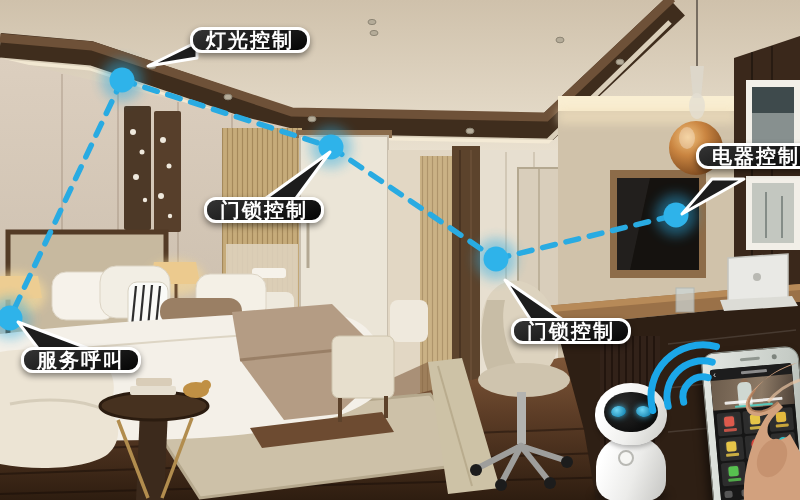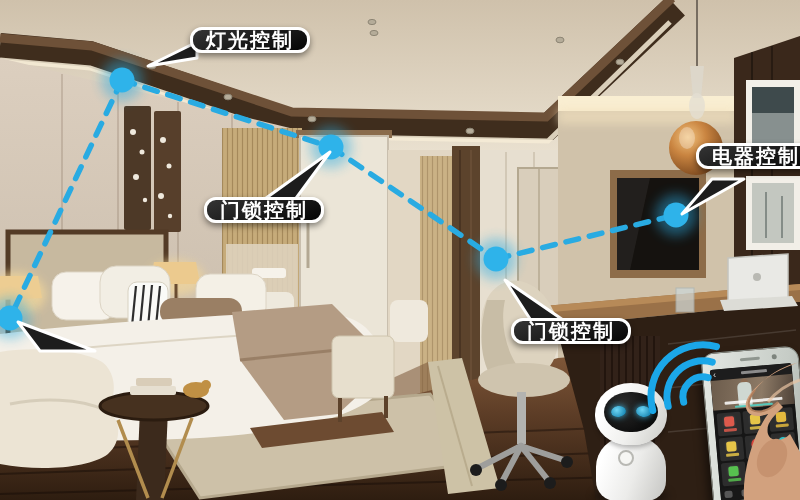--- a/index.html
+++ b/index.html
@@ -321,20 +321,21 @@
       <path d="M 708.2 377.6 A 20 20 0 0 0 683.7 402.2"></path>
       <path d="M 712.3 362.1 A 36 36 0 0 0 668.2 406.3"></path>
       <path d="M 716.5 346.6 A 52 52 0 0 0 652.8 410.5"></path>
     </g>
   </svg>
 
   <div class="bubble" style="left:190px;top:27px">灯光控制</div>
   <div class="bubble" style="left:204px;top:197px">门锁控制</div>
   <div class="bubble" style="left:696px;top:143px">电器控制</div>
   <div class="bubble" style="left:511px;top:318px">门锁控制</div>
+  <div class="bubble" style="left:21px;top:347px">服务呼叫</div>
 
   <div class="robot">
     <div class="shadow"></div>
     <div class="body">
       <div class="btn"></div>
     </div>
     <div class="head">
       <div class="visor">
         <div class="eye l"></div>
         <div class="eye r"></div>

